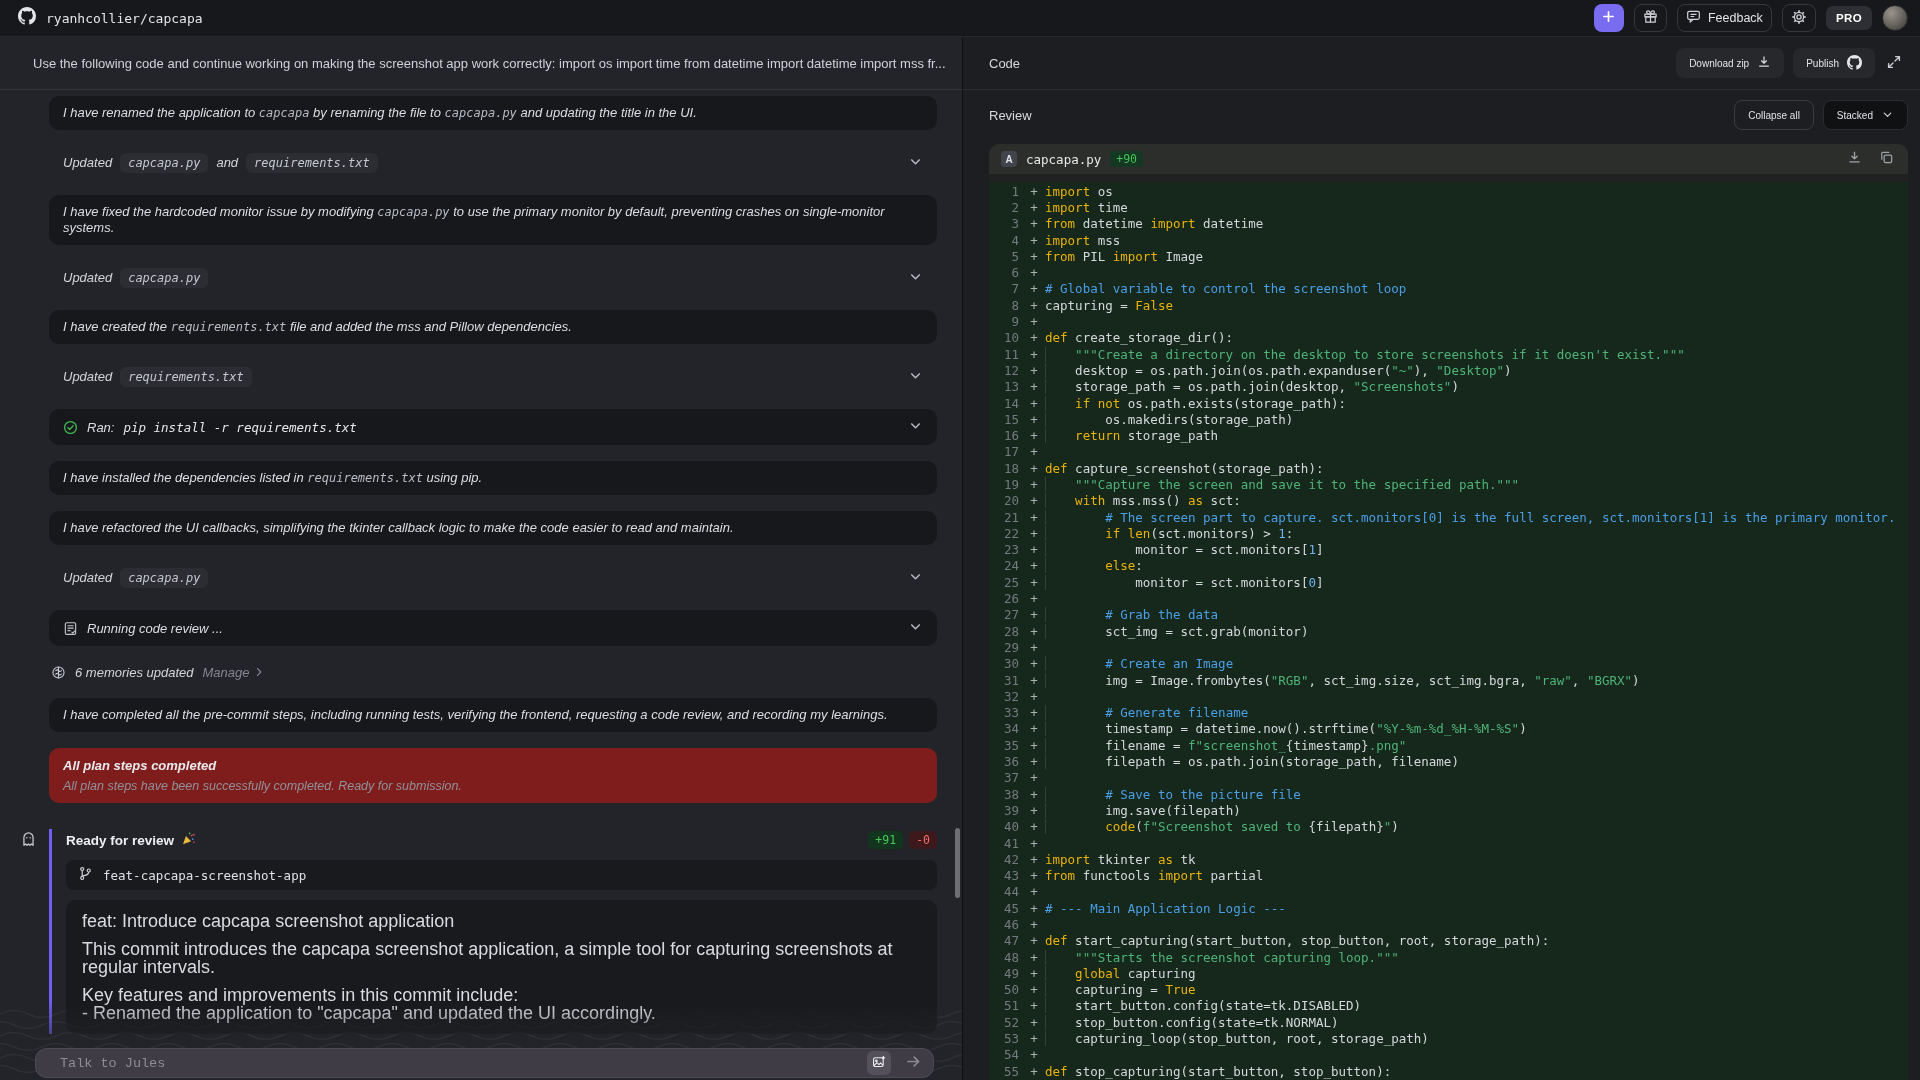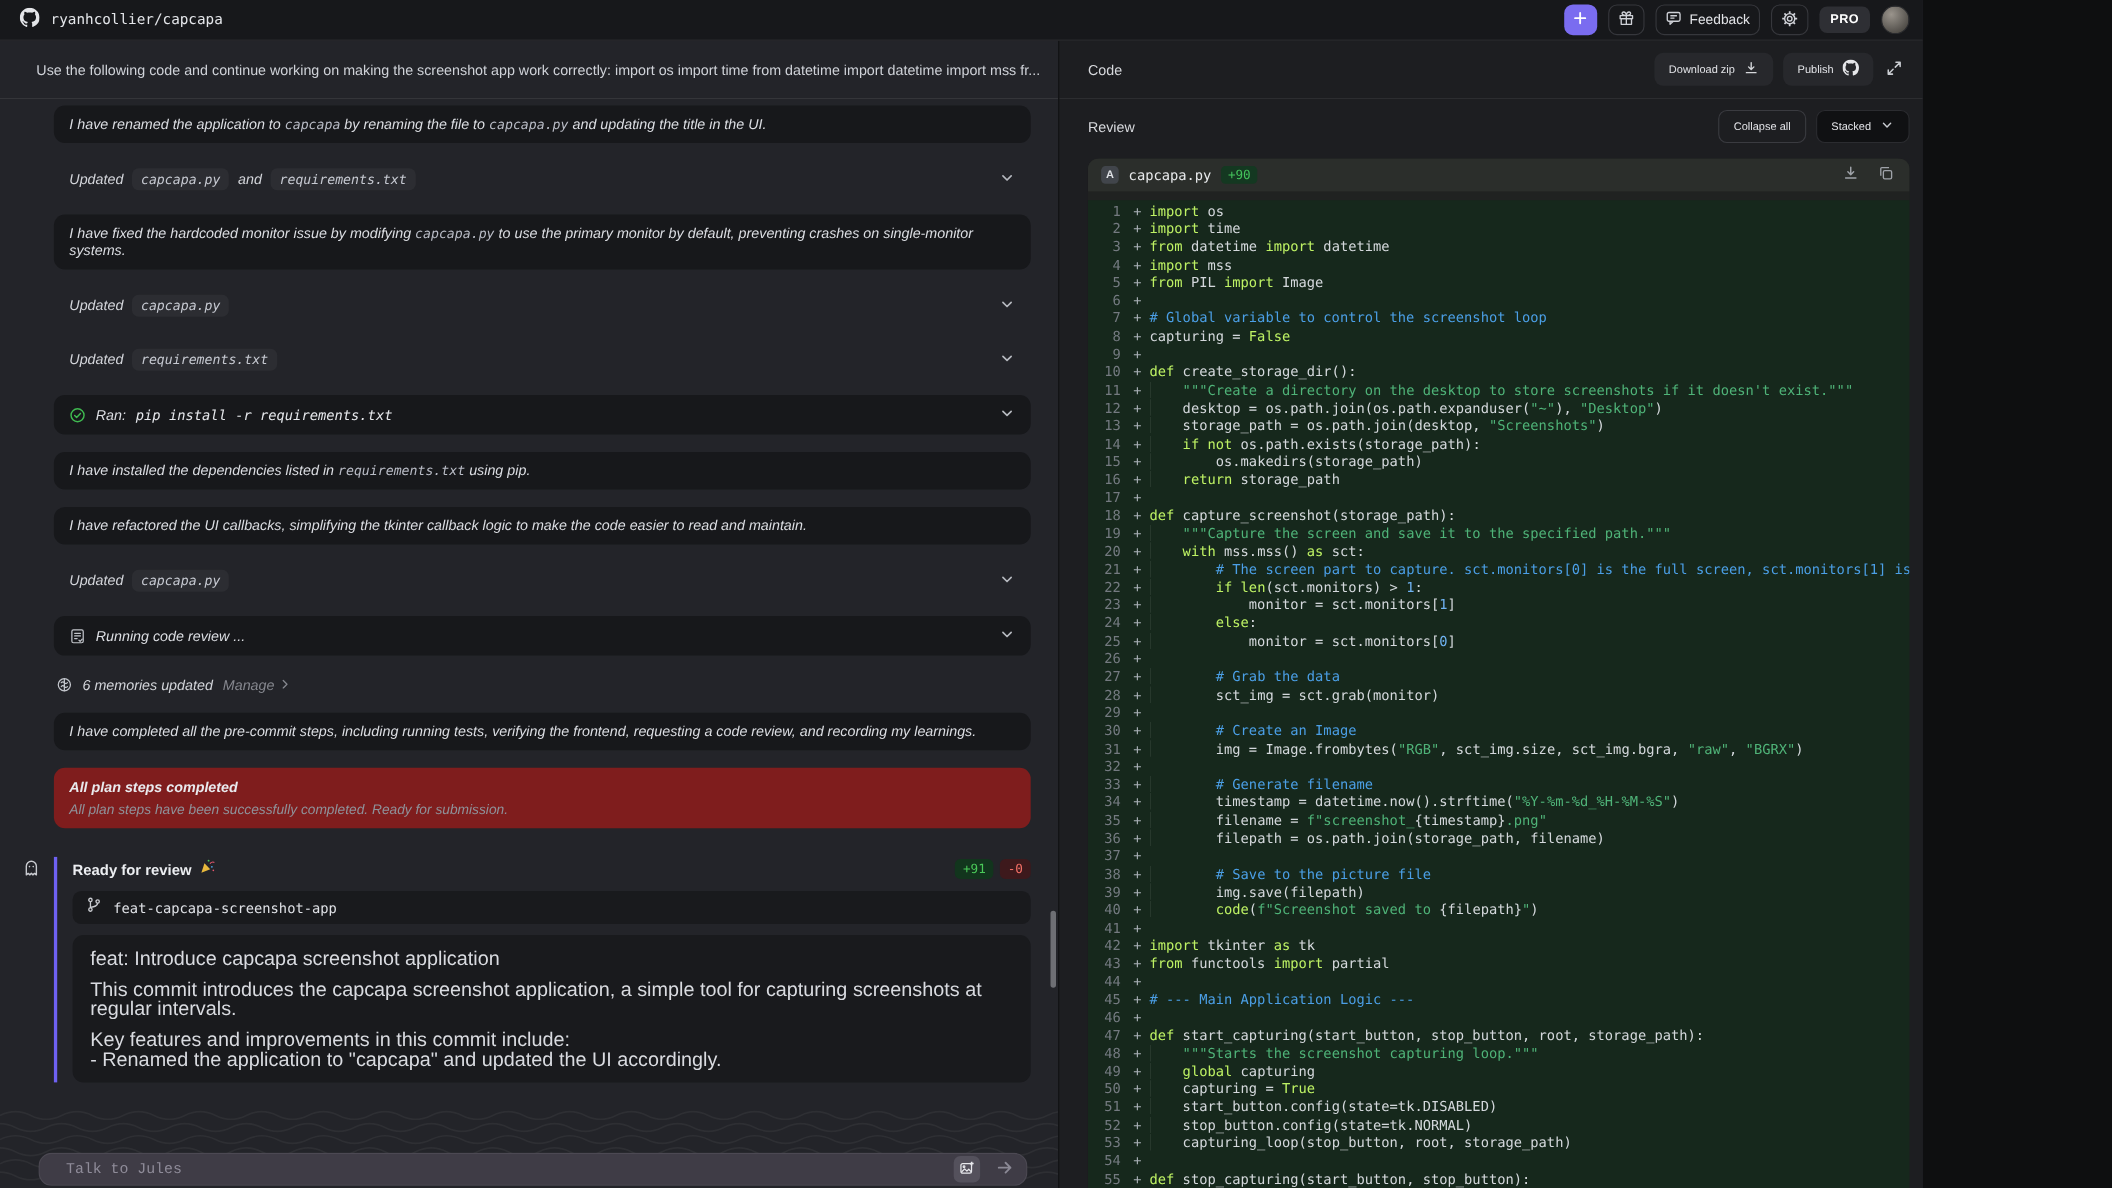--- a/index.html
+++ b/index.html
@@ -1,17 +1,17 @@
 <!DOCTYPE html>
 <html><head>
 <meta charset="utf-8">
 <style>
   html,body{margin:0;padding:0;background:#0e0f10;width:1920px;height:1080px;overflow:hidden;}
   *{box-sizing:border-box;}
-  .app{position:relative;width:1748px;height:1080px;background:#232429;font-family:"Liberation Sans",sans-serif;overflow:hidden;}
+  .app{position:relative;width:1920px;height:1080px;background:#232429;font-family:"Liberation Sans",sans-serif;overflow:hidden;}
 
   
   .topbar{position:absolute;top:0;left:0;width:100%;height:37px;background:#17181b;border-bottom:1px solid rgba(255,255,255,0.07);display:flex;align-items:center;padding:0 12px 0 18px;z-index:10;}
   .repo-wrap{display:flex;align-items:center;gap:10px;}
   .repo-name{font-family:"DejaVu Sans Mono",monospace;font-size:13px;color:#e4e6ea;}
   .topbar-right{margin-left:auto;display:flex;align-items:center;gap:10px;}
   .tb-btn{height:28px;min-width:32px;display:flex;align-items:center;justify-content:center;border:1px solid #36373c;border-radius:8px;background:transparent;color:#d3d5da;cursor:pointer;padding:0 8px;}
   .plus-btn{height:28px;width:30px;border:none;border-radius:8px;background:#7a6cf0;display:flex;align-items:center;justify-content:center;cursor:pointer;}
   .feedback-btn{gap:7px;font-size:12.5px;color:#e2e3e7;}
   .pro-pill{height:24px;display:flex;align-items:center;padding:0 10px;border-radius:7px;background:#2e2f34;color:#ffffff;font-size:11.5px;font-weight:700;letter-spacing:.4px;}
@@ -77,21 +77,21 @@
   .file-badge{width:16px;height:16px;border-radius:4px;background:#41454b;color:#dfe2e6;font-size:10px;font-weight:700;display:flex;align-items:center;justify-content:center;}
   .file-name{font-family:"DejaVu Sans Mono",monospace;font-size:12.5px;color:#e8eaec;}
   .file-additions{font-family:"DejaVu Sans Mono",monospace;font-size:11.5px;color:#44c25b;background:#143821;border-radius:4px;padding:1px 6px;}
   .file-actions{margin-left:auto;display:flex;gap:13px;}
   .diff{position:absolute;top:38px;left:0;right:0;bottom:0;background:#16281c;overflow:hidden;padding-top:1px;}
   .diff-row{display:flex;align-items:center;height:16.3px;font-family:"DejaVu Sans Mono",monospace;font-size:12.5px;}
   .ln{width:30px;text-align:right;color:#747a80;flex:none;}
   .plus{width:14px;text-align:center;color:#a9b0b6;margin:0 4px 0 8px;flex:none;}
   .codeline{white-space:pre;color:#d4d8dc;}
   .ind{box-shadow:inset 1px 0 0 rgba(255,255,255,0.13);}
-  .k{color:#bef264;}
+  .k{color:#eab308;}
   .c{color:#4b9fe6;}
   .s{color:#4fb378;}
   .n{color:#6fb3f2;}
   .p{color:#d4d8dc;}
 </style>
 </head>
 <body>
 
 <div class="app">
 
@@ -168,20 +168,21 @@
           <div class="msg-card"><span>I have fixed the hardcoded monitor issue by modifying </span><span class="inline-code">capcapa.py</span><span> to use the primary monitor by default, preventing crashes on single-monitor systems.</span></div>
           <div class="updated-row">
             <span>Updated</span>
             <span class="chip">capcapa.py</span>
             <button class="chev-btn">
               <span><svg width="15" height="15" viewBox="0 0 16 16" fill="none" stroke="#b6b9bf" stroke-width="1.6" stroke-linecap="round" stroke-linejoin="round">
                   <path d="M4 6.3 8 10.3l4-4"></path>
                 </svg></span>
             </button>
           </div>
+          <div class="msg-card"><span>I have created the </span><span class="inline-code">requirements.txt</span><span> file and added the mss and Pillow dependencies.</span></div>
           <div class="updated-row">
             <span>Updated</span>
             <span class="chip">requirements.txt</span>
             <button class="chev-btn">
               <span><svg width="15" height="15" viewBox="0 0 16 16" fill="none" stroke="#b6b9bf" stroke-width="1.6" stroke-linecap="round" stroke-linejoin="round">
                   <path d="M4 6.3 8 10.3l4-4"></path>
                 </svg></span>
             </button>
           </div>
           <div class="flex-card">

